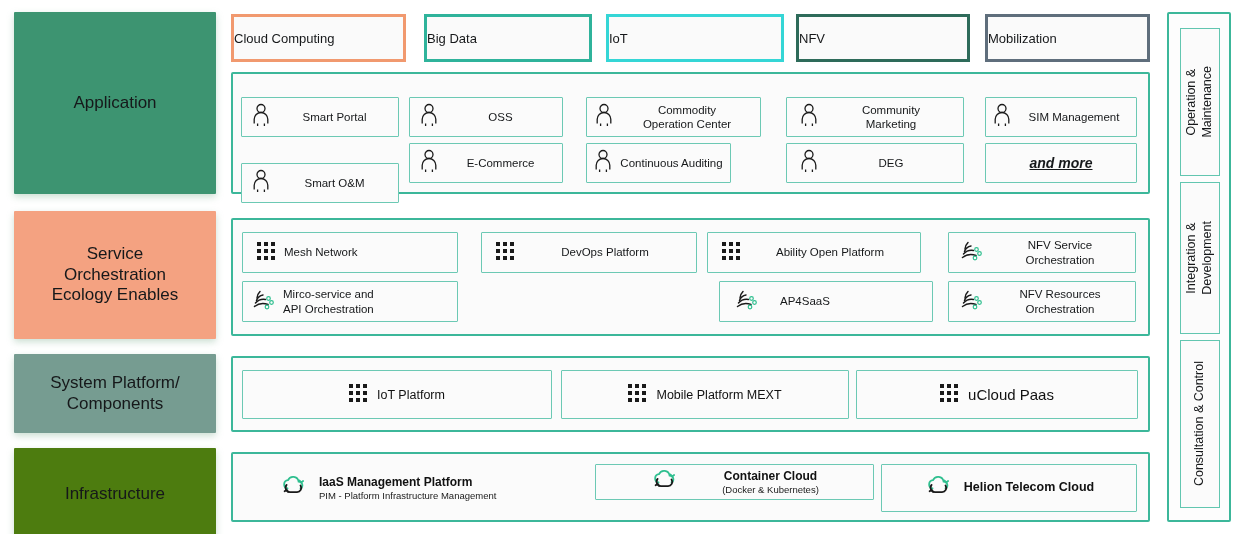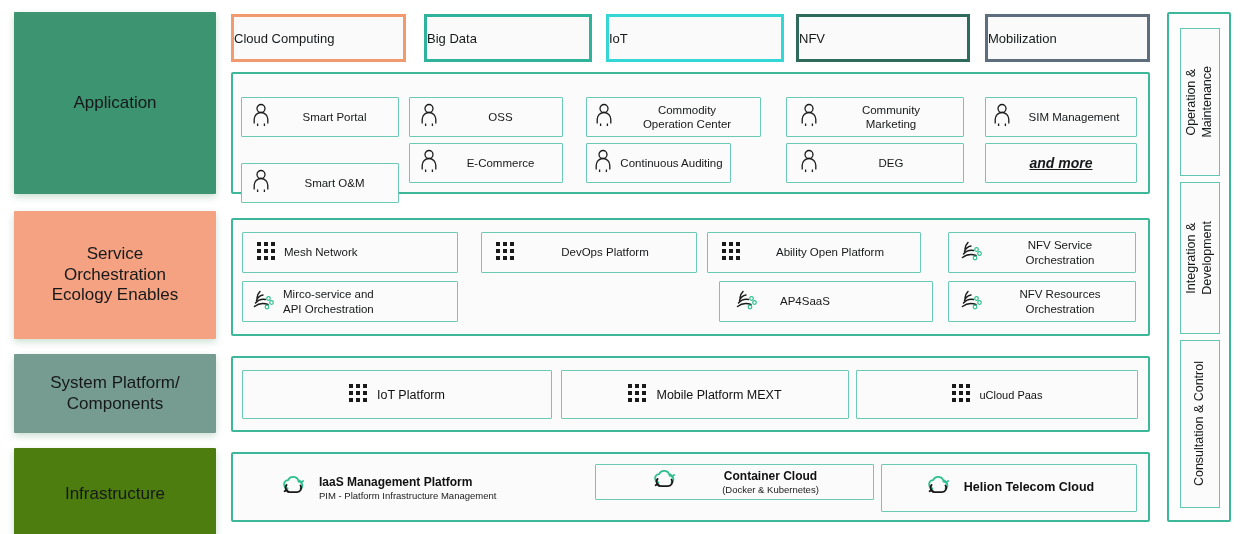--- a/index.html
+++ b/index.html
@@ -442,21 +442,21 @@
               <rect x="14" y="0" width="4" height="4"></rect>
               <rect x="0" y="7" width="4" height="4"></rect>
               <rect x="7" y="7" width="4" height="4"></rect>
               <rect x="14" y="7" width="4" height="4"></rect>
               <rect x="0" y="14" width="4" height="4"></rect>
               <rect x="7" y="14" width="4" height="4"></rect>
               <rect x="14" y="14" width="4" height="4"></rect>
             </g>
           </svg>
       </span>
-      <span style="font-size:11px;">uCloud Paas</span>
+      <span style="font-size:15px;">uCloud Paas</span>
     </div>
   </div>
 
   <div class="abs panel" style="left:231px;top:452px;width:919px;height:70px;">
 
     <div class="abs card noborder" style="left:46px;top:10px;width:340px;height:48px;">
       <span class="icon" style="margin-right:10px;">
         <svg width="30" height="26" viewBox="0 0 30 26">
           <path d="M8.5 15.5a4.2 4.2 0 0 1 .5-8.3 5.6 5.6 0 0 1 10.6 1.3 3.7 3.7 0 0 1 1.9 6.9" fill="none" stroke="#2fbf8f" stroke-width="1.8" stroke-linecap="round"></path>
           <path d="M20.5 7.5l1.6 1.9 2-1.4" fill="none" stroke="#2fbf8f" stroke-width="1.8" stroke-linecap="round" stroke-linejoin="round"></path>

